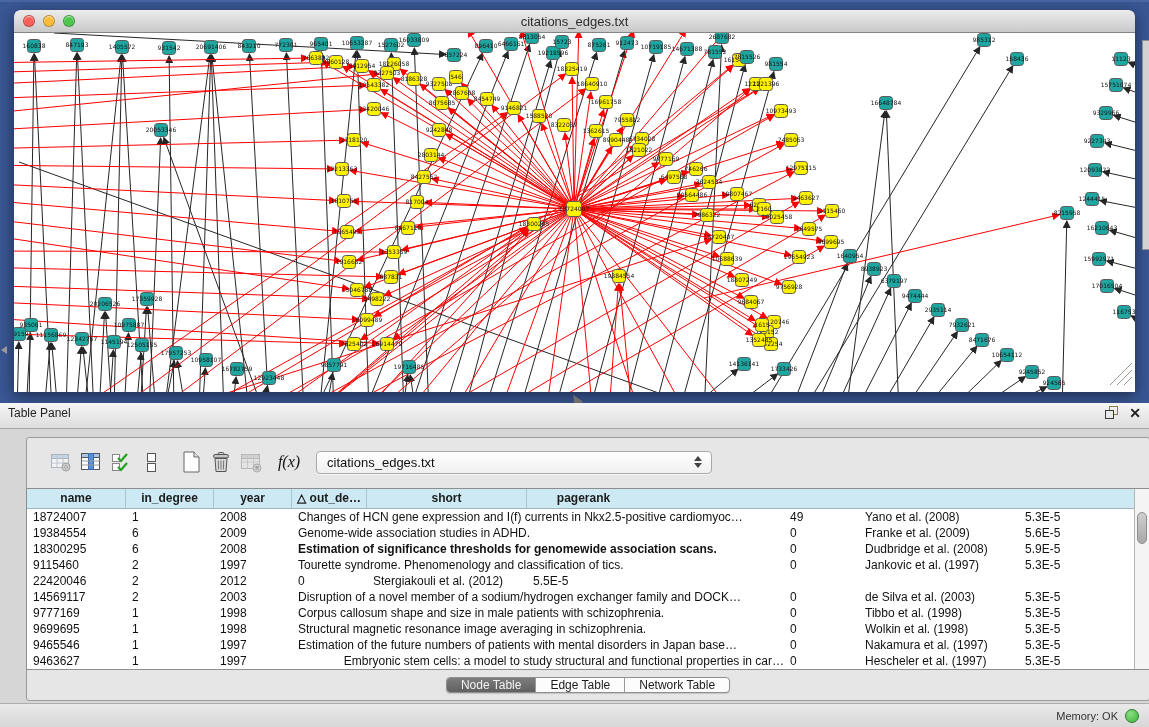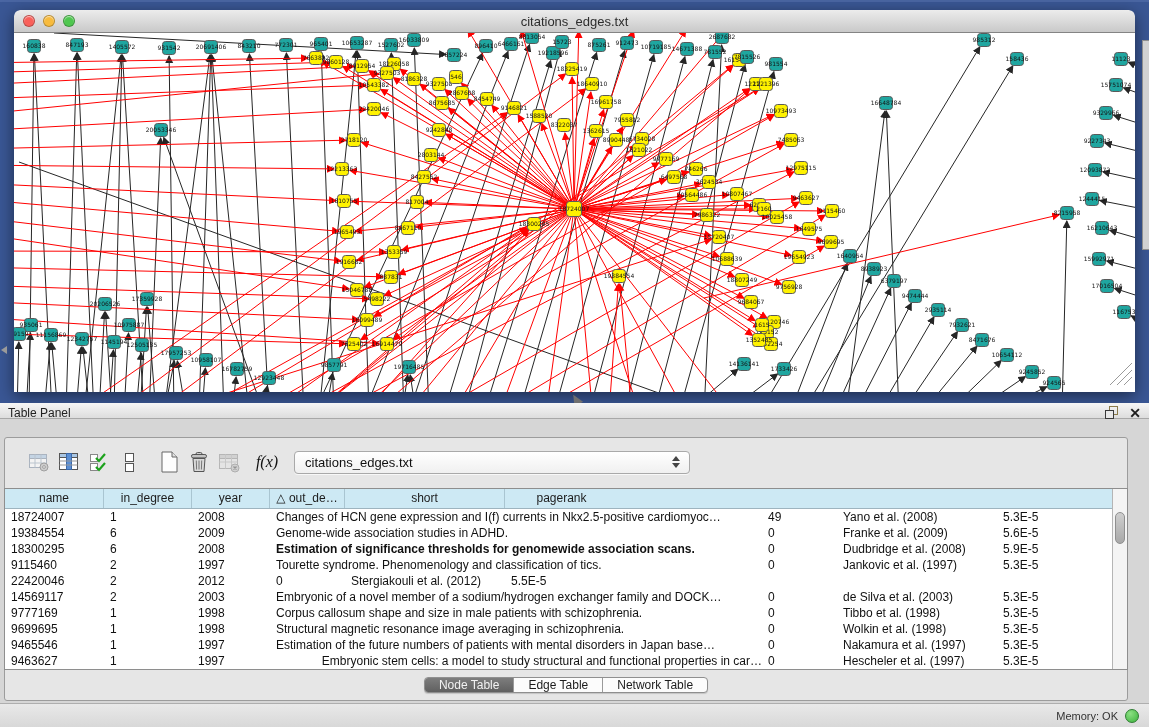--- a/index.html
+++ b/index.html
@@ -26,45 +26,45 @@
   #right-strip { position:absolute; right:0; top:38px; width:7px; height:210px;
     background:#d2d2d2; border:1px solid #8f8f8f; border-right:none; }
   #edge-arrow { position:absolute; left:1px; top:344px; width:0; height:0;
     border-top:4px solid transparent; border-bottom:4px solid transparent; border-right:6px solid #9a9a9a; }
   #cursor { position:absolute; left:571px; top:392px; width:0; height:0;
     border-left:5px solid transparent; border-right:5px solid transparent;
     border-bottom:11px solid #6f6f6f; transform:rotate(-30deg); }
 
   
   #table-panel { position:absolute; left:0; top:403px; width:1149px; height:300px; background:#d6d6d6; }
-  .panel-header { height:16px; background:linear-gradient(#f6f6f6,#dddddd);
+  .panel-header { height:26px; background:linear-gradient(#f6f6f6,#dddddd);
     border-bottom:1px solid #a8a8a8; position:relative; }
   .panel-header .ptitle { position:absolute; left:8px; top:3px; font-size:12px; color:#222; }
   .panel-header .pbtns { position:absolute; right:8px; top:3px; display:flex; gap:10px; align-items:center; }
   .float-ic { position:relative; width:14px; height:14px; }
   .float-ic .b1 { position:absolute; left:4px; top:0; width:9px; height:9px; border:1px solid #8b7b4a; }
   .float-ic .b2 { position:absolute; left:0; top:4px; width:9px; height:9px; border:1px solid #3a3a3a; background:#e9e9e9; }
   .close-x { font-size:14px; font-weight:bold; color:#1d1d1d; line-height:14px; }
 
-  .inner { position:absolute; left:4px; top:34px; width:1124px; height:264px;
+  .inner { position:absolute; left:26px; top:34px; width:1124px; height:264px;
     border:1px solid #9c9c9c; border-radius:3px; background:#e6e6e6; }
   .toolbar { display:flex; align-items:center; padding:8px 0 0 19px; height:40px; }
   .tbtn { width:30px; height:28px; display:flex; align-items:center; justify-content:center; }
   .fx { font-family:"Liberation Serif", serif; font-style:italic; font-size:16px; color:#111; }
   .selector { margin-left:12px; width:396px; height:23px; background:linear-gradient(#ffffff,#f0f0f0);
     border:1px solid #a9a9a9; border-radius:4px; position:relative; font-size:13px; color:#111;
     line-height:21px; padding-left:10px; box-shadow:0 1px 0 rgba(255,255,255,.7); }
   .selector .steppers { position:absolute; right:9px; top:4px; display:flex; flex-direction:column; gap:2px; }
   .selector .up { width:0;height:0;border-left:4px solid transparent;border-right:4px solid transparent;border-bottom:5px solid #444; }
   .selector .dn { width:0;height:0;border-left:4px solid transparent;border-right:4px solid transparent;border-top:5px solid #444; }
 
   .tablewrap { position:absolute; left:-1px; top:50px; width:1124px; height:182px;
     border:1px solid #8e8e8e; background:#fff; display:flex; }
   .tcols { width:1107px; }
-  .thead { display:flex; height:20px; border-bottom:1px solid #9eb4bf; background:#cde9f4; }
+  .thead { display:flex; height:20px; border-bottom:1px solid #9eb4bf; background:#cde9f4;font-weight:bold; }
   .th { font-size:12px; color:#1c1c1c; text-align:center; line-height:19px;
     border-right:1px solid #a9c5d1; overflow:hidden; white-space:nowrap; }
   .th:last-child { border-right:none; }
   .trow { display:flex; height:16px; }
   .td { font-size:12px; color:#111; line-height:16px; padding-left:6px;
     overflow:hidden; white-space:nowrap; }
   .vscroll { width:15px; border-left:1px solid #b5b5b5; background:#f4f4f4; position:relative; }
   .vthumb { position:absolute; left:2px; right:2px; top:23px; height:32px; border-radius:5px;
     background:linear-gradient(#cfcfcf,#a8a8a8); border:1px solid #8f8f8f; }
 
@@ -1035,21 +1035,21 @@
                 <div class="td" style="width: 88px;">2</div>
                 <div class="td" style="width: 78px;">2012</div>
                 <div class="td" style="width: 75px;">0</div>
                 <div class="td" style="width: 160px;">Stergiakouli et al. (2012)</div>
                 <div class="td" style="width: 113px;">5.5E-5</div>
               </div>
               <div class="trow">
                 <div class="td" style="width: 99px;">14569117</div>
                 <div class="td" style="width: 88px;">2</div>
                 <div class="td" style="width: 78px;">2003</div>
-                <div class="td" style="width: 492px;">Embryonic of a novel member of a sodium/hydrogen exchanger family and DOCK…</div>
+                <div class="td" style="width: 492px;">Disruption of a novel member of a sodium/hydrogen exchanger family and DOCK…</div>
                 <div class="td" style="width: 75px;">0</div>
                 <div class="td" style="width: 160px;">de Silva et al. (2003)</div>
                 <div class="td" style="width: 113px;">5.3E-5</div>
               </div>
               <div class="trow">
                 <div class="td" style="width: 99px;">9777169</div>
                 <div class="td" style="width: 88px;">1</div>
                 <div class="td" style="width: 78px;">1998</div>
                 <div class="td" style="width: 492px;">Corpus callosum shape and size in male patients with schizophrenia.</div>
                 <div class="td" style="width: 75px;">0</div>

